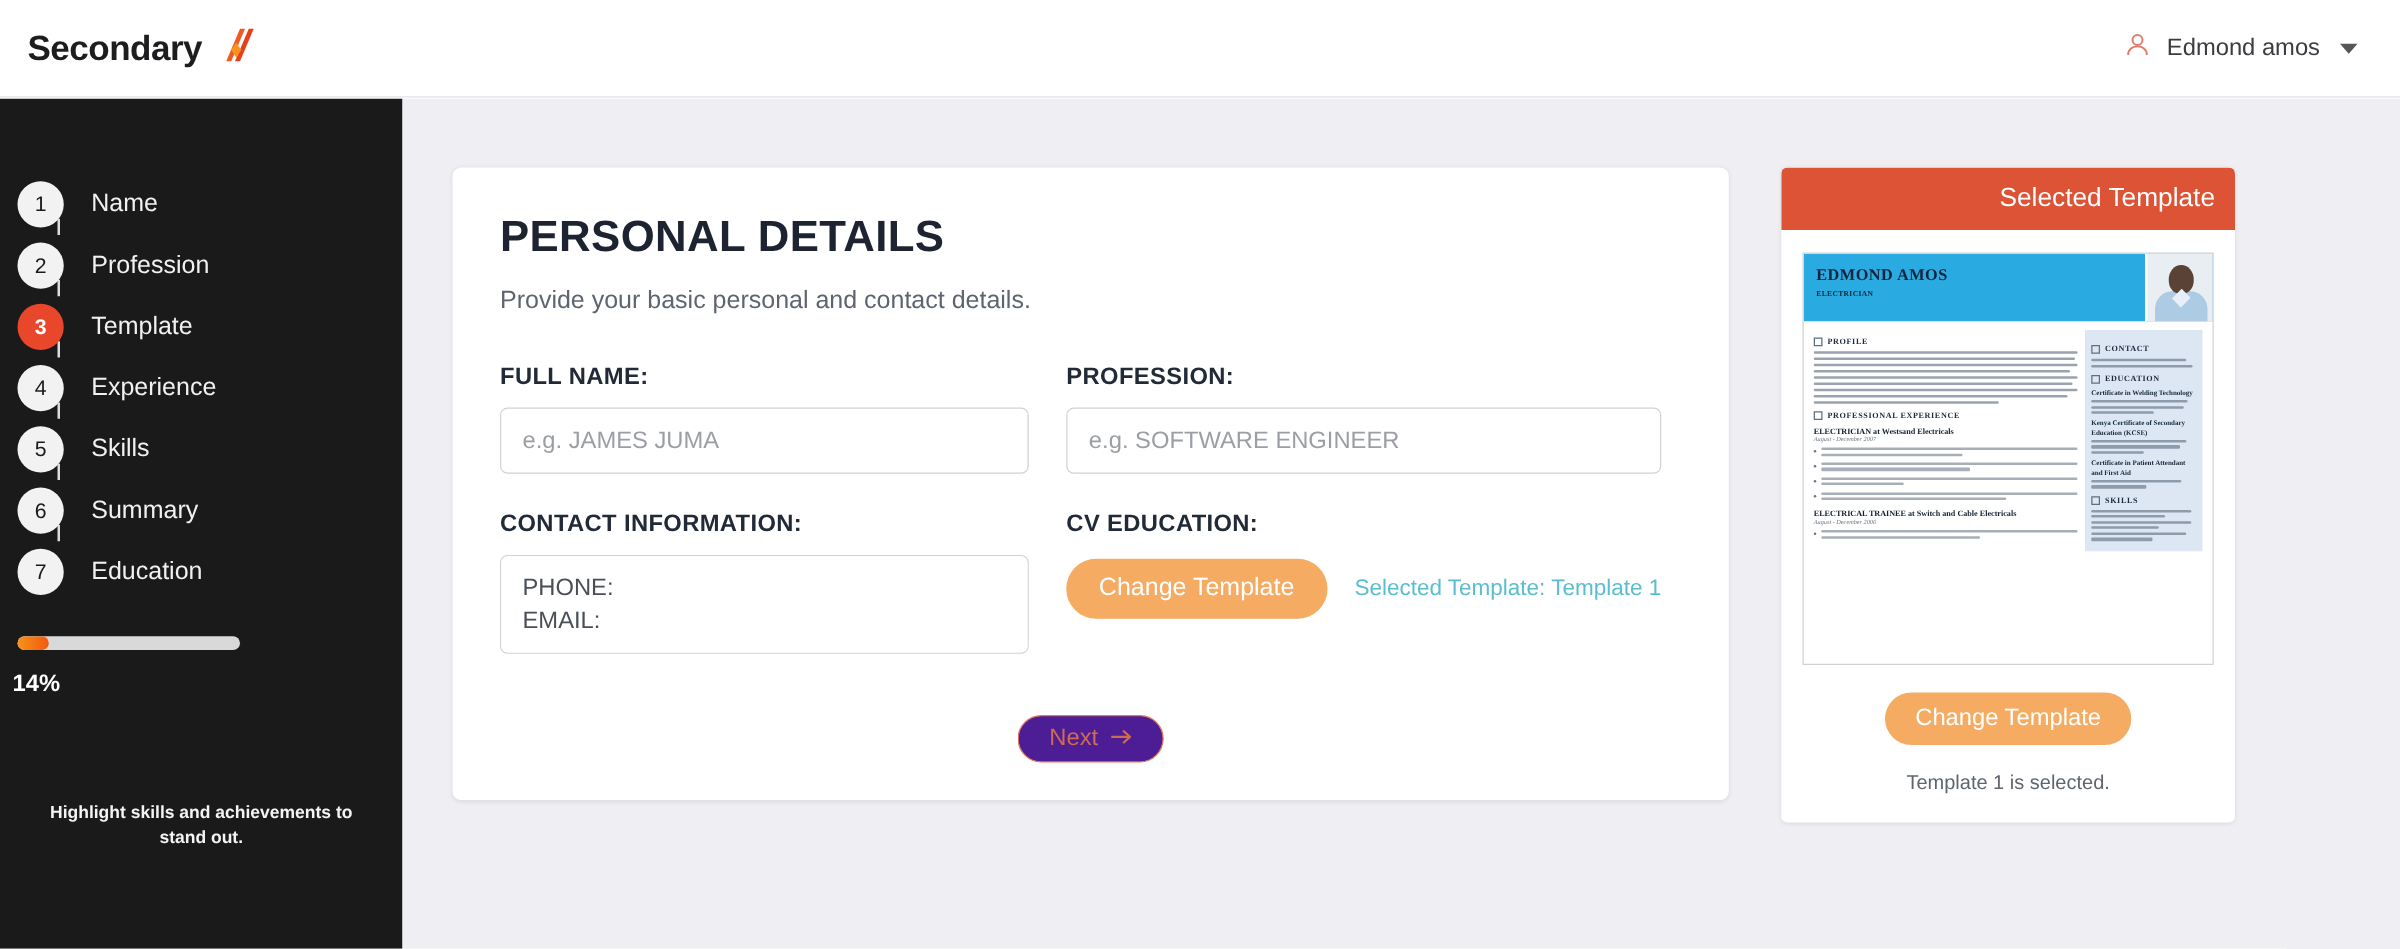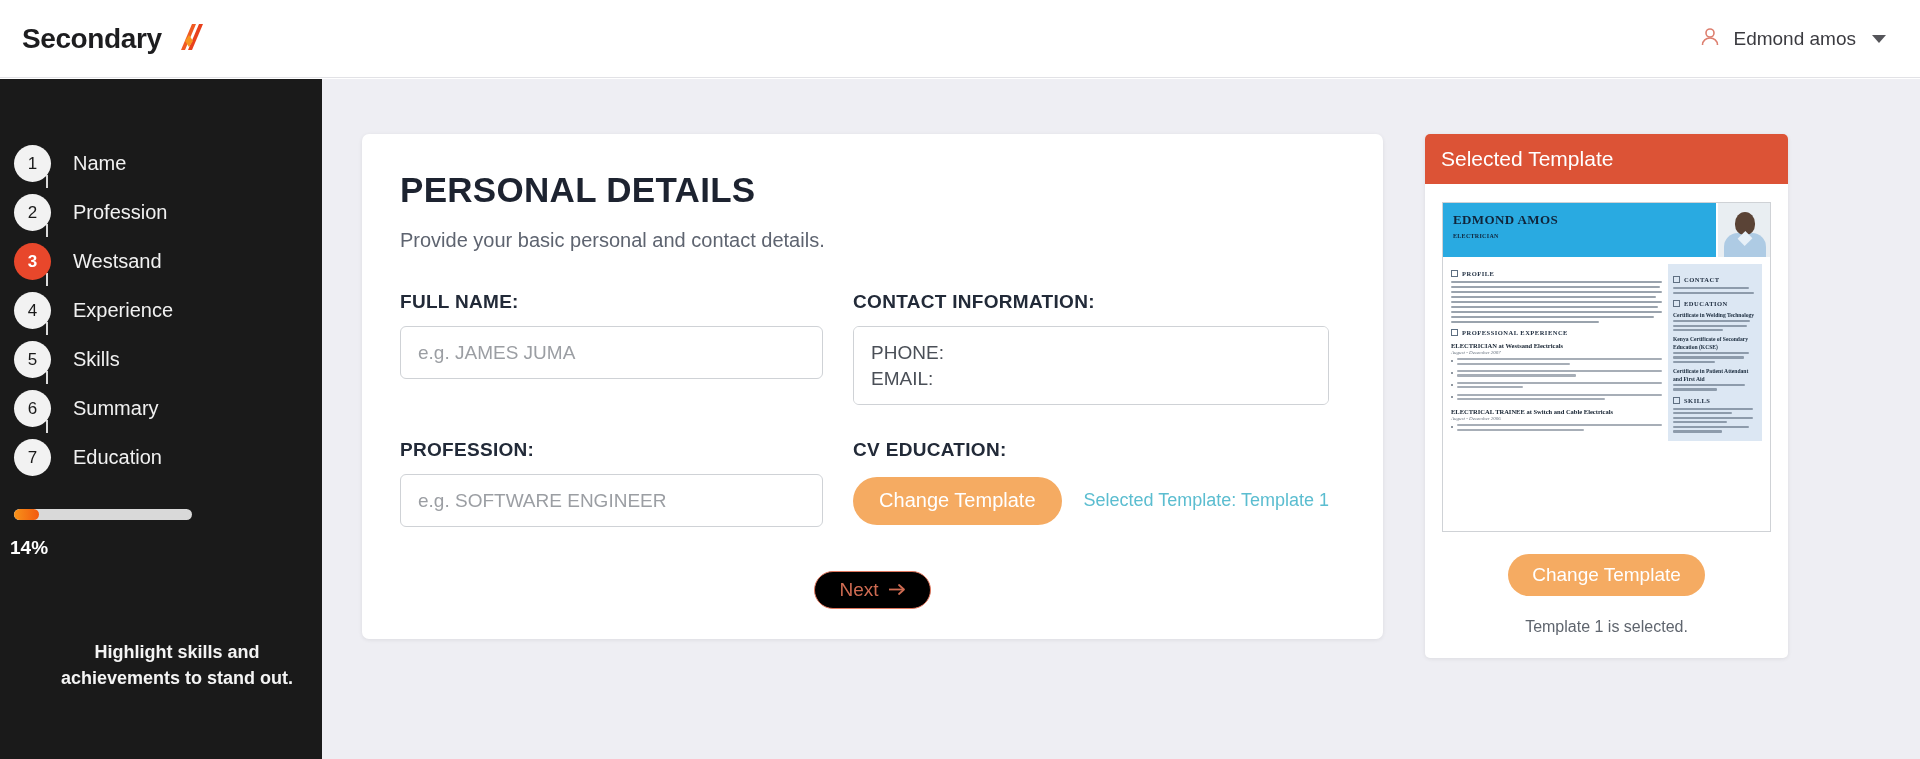--- a/index.html
+++ b/index.html
@@ -64,23 +64,23 @@
     overflow: hidden;
   }
   .progress-fill {
     height: 100%; border-radius: 6px;
     background: linear-gradient(90deg, #f7931a 0%, #f2590f 100%);
   }
   .progress-pct {
     margin: 17px 0 0 10px; font-size: 19px; font-weight: bold; color: #ffffff;
   }
   .sidebar-tip {
-    position: absolute; left: 16px; top: 560px; width: 322px;
+    position: absolute; left: 0; top: 560px; width: 322px;
     padding: 0 28px; text-align: center;
-    font-size: 18px; font-weight: bold; color: #f4f4f4; line-height: 1.45;
+    font-size: 14px; font-weight: bold; color: #f4f4f4; line-height: 1.45;
   }
 
   
   .main {
     position: absolute; top: 79px; left: 322px; width: 1598px; height: 680px;
     background: #eeeef3;
     display: flex; align-items: flex-start; gap: 42px;
     padding: 55px 0 0 40px;
   }
 
@@ -119,35 +119,35 @@
   .template-row { display: flex; align-items: center; gap: 22px; height: 53px; }
   .btn-change {
     background: #f5ab62; color: #ffffff; border: none; border-radius: 26px;
     padding: 0 26px; height: 48px; font-size: 20px; cursor: pointer;
     font-family: "Liberation Sans", sans-serif; white-space: nowrap;
   }
   .selected-note { font-size: 18px; color: #5bbdd0; white-space: nowrap; }
 
   .next-row { display: flex; justify-content: center; margin-top: 14px; }
   .btn-next {
-    border: 1px solid #e0775e; color: #cf6b52; background: #000000;
+    border: 1px solid #e0775e; color: #cf6b52; background: #4c1d95;
     border-radius: 24px; padding: 0 24px; height: 38px; font-size: 19px;
     display: inline-flex; align-items: center; gap: 9px; cursor: pointer;
     font-family: "Liberation Sans", sans-serif;
   }
 
   
   .preview {
     width: 363px; background: #ffffff; border-radius: 5px;
     box-shadow: 0 1px 4px rgba(0,0,0,0.08);
     overflow: hidden; flex: 0 0 auto;
   }
   .preview-head {
     background: #dc5336; color: #ffffff;
-    padding: 13px 16px; font-size: 21px; font-weight: 500;
+    padding: 13px 16px; font-size: 21px; font-weight: 500; text-align: right;
   }
   .preview-body { padding: 18px 17px 22px 17px; }
   .cv-thumb {
     width: 100%; height: 330px; border: 1px solid #cfd2d6; background: #ffffff;
     overflow: hidden; position: relative;
   }
   
   .cv-hdr { background: #29aae1; height: 54px; display: flex; align-items: stretch; }
   .cv-hdr-txt { flex: 1; padding: 9px 0 0 10px; }
   .cv-name { font-family: "Liberation Serif", serif; font-weight: bold; font-size: 13px; color: #10243a; letter-spacing: 0.4px; }
@@ -227,21 +227,21 @@
 
       <div class="step">
         <span class="step-dot">2</span>
         <span class="step-connector"></span>
         <span class="step-label">Profession</span>
       </div>
 
       <div class="step active">
         <span class="step-dot">3</span>
         <span class="step-connector"></span>
-        <span class="step-label">Westsand</span>
+        <span class="step-label">Template</span>
       </div>
 
       <div class="step">
         <span class="step-dot">4</span>
         <span class="step-connector"></span>
         <span class="step-label">Experience</span>
       </div>
 
       <div class="step">
         <span class="step-dot">5</span>
@@ -275,31 +275,31 @@
 
     <div class="card">
       <div class="card-title">PERSONAL DETAILS</div>
       <div class="card-sub">Provide your basic personal and contact details.</div>
 
       <div class="form-grid">
 
         <div class="field">
           <label class="field-label">FULL NAME:</label>
           <input class="text-input" type="text" placeholder="e.g. JAMES JUMA" style="">
+        </div>
+
+        <div class="field">
+          <label class="field-label">PROFESSION:</label>
+          <input class="text-input" type="text" placeholder="e.g. SOFTWARE ENGINEER" style="">
         </div>
 
         <div class="field">
           <label class="field-label">CONTACT INFORMATION:</label>
           <textarea class="text-area" style="">PHONE:
 EMAIL:</textarea>
-        </div>
-
-        <div class="field">
-          <label class="field-label">PROFESSION:</label>
-          <input class="text-input" type="text" placeholder="e.g. SOFTWARE ENGINEER" style="">
         </div>
 
         <div class="field">
           <label class="field-label">CV EDUCATION:</label>
           <div class="template-row">
             <button class="btn-change">Change Template</button>
             <span class="selected-note">Selected Template: Template 1</span>
           </div>
         </div>
 

